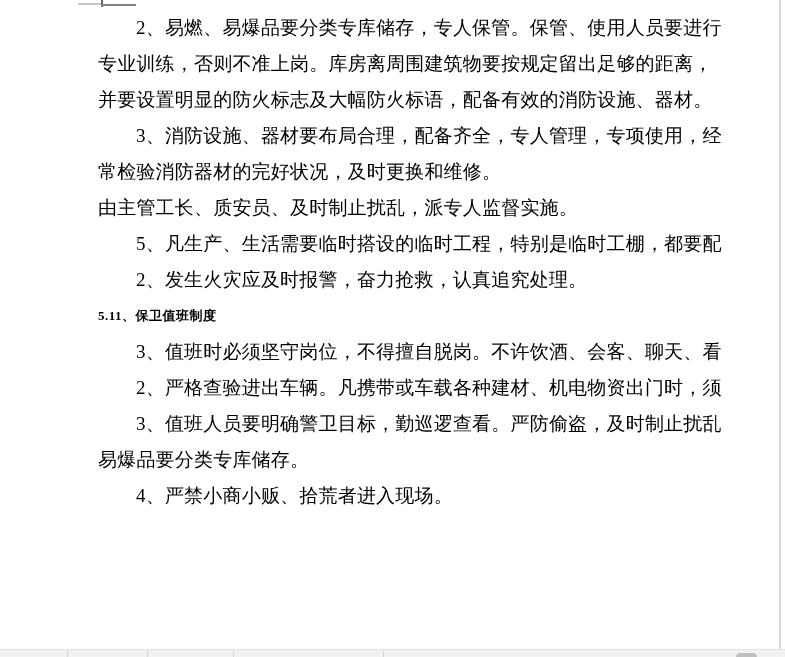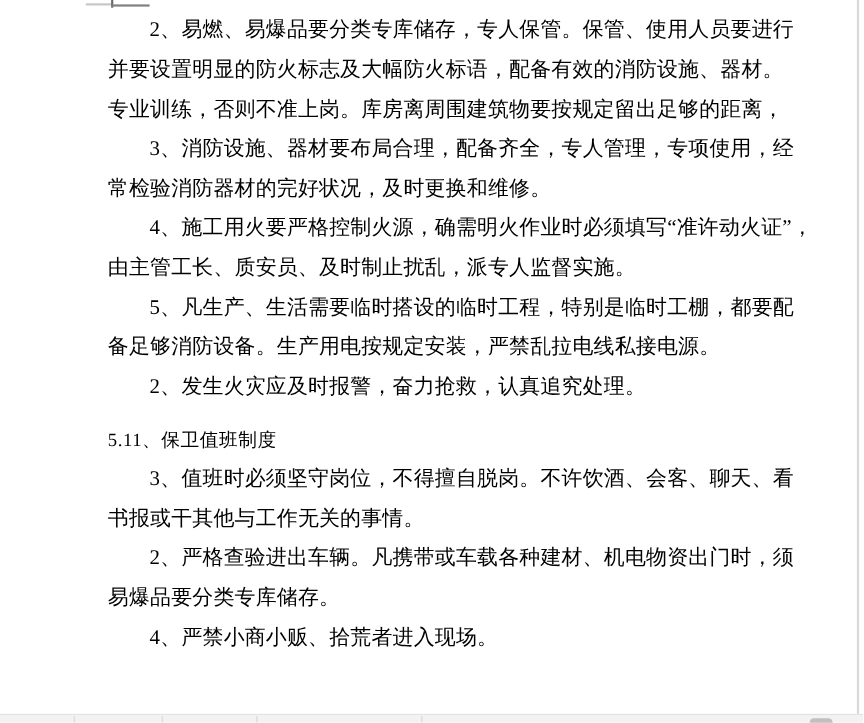--- a/index.html
+++ b/index.html
@@ -28,24 +28,23 @@
   .block { margin: 0; padding: 0; }
   .line {
     height: 36px;
     line-height: 36px;
     font-size: 19px;
     white-space: nowrap;
     letter-spacing: 0.2px;
   }
   .line.first { padding-left: 38px; }
   .block.heading .line {
-    font-size: 17px;
-    font-weight: normal;
+    font-size: 13px;
+    font-weight: bold;
     letter-spacing: 0.5px;
-    margin-top: 12px;
   }
   
   .mark-light {
     position: absolute;
     left: 78px; top: 3px;
     width: 24px; height: 2px;
     background: #c8c8c8;
   }
   .mark-dark {
     position: absolute;
@@ -94,49 +93,47 @@
 
 <div class="page">
 
   <div class="mark-light"></div>
   <div class="mark-tick"></div>
   <div class="mark-dark"></div>
 
   <div class="doc-body">
       <div class="block paragraph">
         <div class="line first">2、易燃、易爆品要分类专库储存，专人保管。保管、使用人员要进行</div>
+        <div class="line">专业训练，否则不准上岗。库房离周围建筑物要按规定留出足够的距离，</div>
         <div class="line">并要设置明显的防火标志及大幅防火标语，配备有效的消防设施、器材。</div>
-        <div class="line">专业训练，否则不准上岗。库房离周围建筑物要按规定留出足够的距离，</div>
       </div>
       <div class="block paragraph">
         <div class="line first">3、消防设施、器材要布局合理，配备齐全，专人管理，专项使用，经</div>
         <div class="line">常检验消防器材的完好状况，及时更换和维修。</div>
       </div>
       <div class="block paragraph">
-        <div class="line first">4、施工用火要严格控制火源，确需明火作业时必须填写“准许动火证”，</div>
         <div class="line">由主管工长、质安员、及时制止扰乱，派专人监督实施。</div>
       </div>
       <div class="block paragraph">
         <div class="line first">5、凡生产、生活需要临时搭设的临时工程，特别是临时工棚，都要配</div>
-        <div class="line">备足够消防设备。生产用电按规定安装，严禁乱拉电线私接电源。</div>
       </div>
       <div class="block paragraph">
         <div class="line first">2、发生火灾应及时报警，奋力抢救，认真追究处理。</div>
       </div>
       <div class="block heading">
         <div class="line">5.11、保卫值班制度</div>
       </div>
       <div class="block paragraph">
         <div class="line first">3、值班时必须坚守岗位，不得擅自脱岗。不许饮酒、会客、聊天、看</div>
-        <div class="line">书报或干其他与工作无关的事情。</div>
       </div>
       <div class="block paragraph">
         <div class="line first">2、严格查验进出车辆。凡携带或车载各种建材、机电物资出门时，须</div>
       </div>
       <div class="block paragraph">
+        <div class="line first">3、值班人员要明确警卫目标，勤巡逻查看。严防偷盗，及时制止扰乱</div>
         <div class="line">易爆品要分类专库储存。</div>
       </div>
       <div class="block paragraph">
         <div class="line first">4、严禁小商小贩、拾荒者进入现场。</div>
       </div>
     </div>
 
   <div class="right-edge"></div>
 
   <div class="status-bar">

